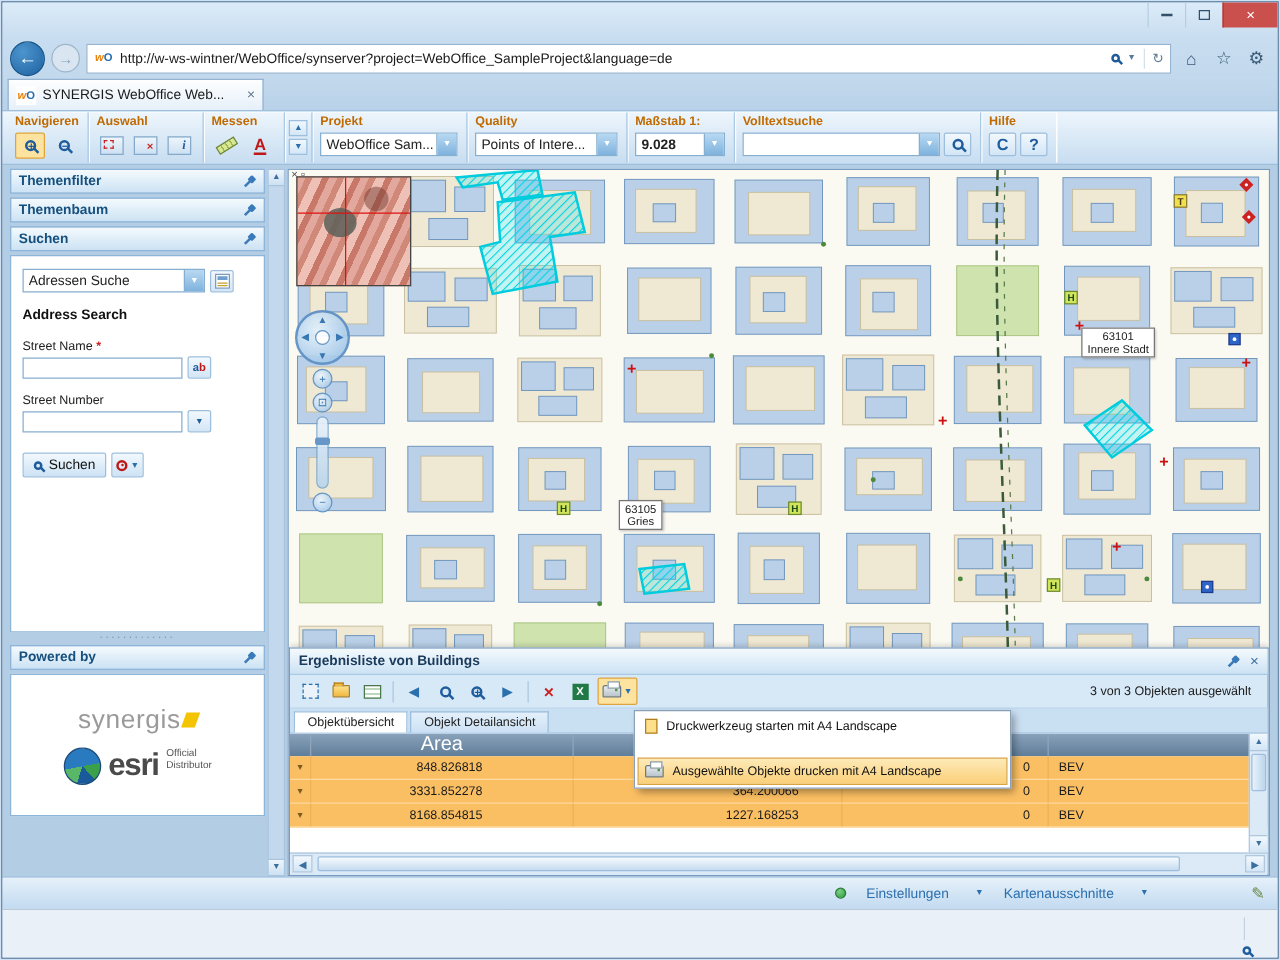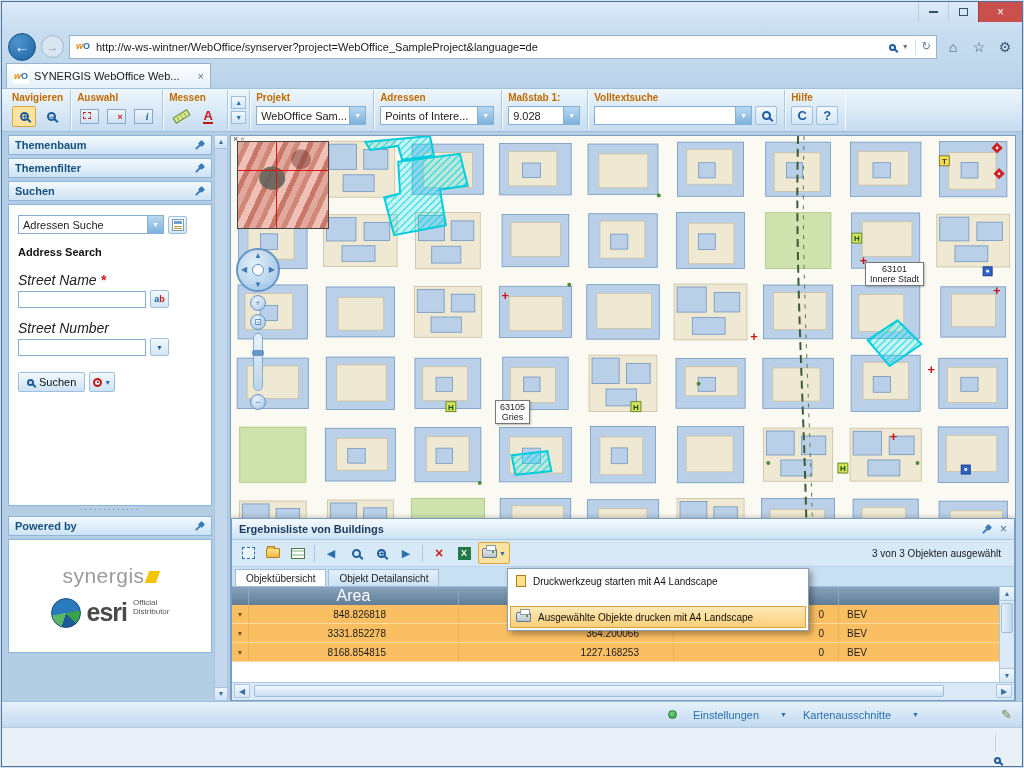--- a/index.html
+++ b/index.html
@@ -74,21 +74,21 @@
   .spanel.search { height:302px; flex:none; }
   .srow { display:flex; align-items:center; gap:4px; margin-bottom:4px; }
   .txtinput { width:128px; height:17px; border:1px solid #86aed0; font-size:11px; padding:0 3px; font-family:"Liberation Sans",sans-serif; }
   .iconbtn { width:19px; height:18px; background:linear-gradient(#f2f8fd,#d3e6f6); border:1px solid #9dbfdd; display:inline-flex; align-items:center; justify-content:center; border-radius:2px; font-size:9px; color:#1e5c9c; }
   .formico { width:12px; height:12px; background:#fff; border:1px solid #7a9cc0; position:relative; }
   .formico::before { content:""; position:absolute; left:1px; top:1px; right:1px; height:3px; background:#6f9fd0; }
   .formico::after { content:""; position:absolute; left:1px; top:6px; right:1px; height:1px; background:#c8a030; box-shadow:0 2px 0 #c8a030; }
   .ab i { color:#1e5c9c; font-style:normal; font-weight:bold; }
   .ab b { color:#c01818; }
   .boldlbl { font-weight:bold; font-size:11px; color:#111; margin:12px 0 14px; }
-  .fldlbl { font-size:14px; color:#222; margin-bottom:2px;font-style:italic; }
+  .fldlbl { font-size:10px; color:#222; margin-bottom:2px; }
   .req { color:#d02020; font-weight:bold; }
   .gap8 { height:8px; } .gap12 { height:12px; }
   .suchenbtn { height:20px; background:linear-gradient(#f2f8fd,#cde3f5); border:1px solid #9dbfdd; border-radius:2px; display:inline-flex; align-items:center; gap:5px; padding:0 8px; font-size:11px; color:#111; }
   .minidd { height:20px; background:linear-gradient(#f2f8fd,#cde3f5); border:1px solid #9dbfdd; border-radius:2px; display:inline-flex; align-items:center; padding:0 3px; gap:2px; font-size:7px; color:#2a6fae; }
   .target { width:9px; height:9px; border:2px solid #c01818; border-radius:50%; position:relative; }
   .target::after { content:""; position:absolute; left:1.5px; top:1.5px; width:2px; height:2px; background:#c01818; border-radius:50%; }
   .dots { height:10px; text-align:center; color:#5a7a9a; font-size:8px; letter-spacing:2px; line-height:8px; flex:none; }
   .spanel.logos { height:114px; flex:none; display:flex; flex-direction:column; align-items:center; justify-content:center; gap:10px; }
   .synergis { font-size:21px; color:#9a9a9a; letter-spacing:.5px; position:relative; }
   .synmark { display:inline-block; width:11px; height:12px; background:#f5c400; transform:skewX(-20deg); margin-left:2px; }
@@ -291,32 +291,32 @@
     <div class="tg">
       <div class="tgl">Projekt</div>
       <div class="tgb">
         <span class="dd" style="width:110px;">
             <span class="ddt">WebOffice Sam...</span>
             <span class="ddc">▼</span>
           </span>
       </div>
     </div>
     <div class="tg">
-      <div class="tgl">Adressen</div>
+      <div class="tgl">Quality</div>
       <div class="tgb">
         <span class="dd" style="width:114px;">
             <span class="ddt">Points of Intere...</span>
             <span class="ddc">▼</span>
           </span>
       </div>
     </div>
     <div class="tg">
       <div class="tgl">Maßstab 1:</div>
       <div class="tgb">
-        <span class="dd" style="width:72px;">
+        <span class="dd" style="width:72px;font-weight:bold;">
             <span class="ddt">9.028</span>
             <span class="ddc">▼</span>
           </span>
       </div>
     </div>
     <div class="tg">
       <div class="tgl">Volltextsuche</div>
       <div class="tgb">
         <span class="dd" style="width:158px;">
             <span class="ddt"></span>
@@ -333,26 +333,26 @@
         <span class="sqbtn cbtn">C</span>
         <span class="sqbtn cbtn">?</span>
       </div>
     </div>
   </div>
 
   <div class="content">
 
     <div class="sidebar">
       <div class="shead">
-        <span>Themenbaum</span>
+        <span>Themenfilter</span>
           <span class="grow"></span>
           <span class="pin"></span>
       </div>
       <div class="shead">
-        <span>Themenfilter</span>
+        <span>Themenbaum</span>
           <span class="grow"></span>
           <span class="pin"></span>
       </div>
       <div class="shead">
         <span>Suchen</span>
           <span class="grow"></span>
           <span class="pin"></span>
       </div>
       <div class="spanel search">
         <div class="srow">

